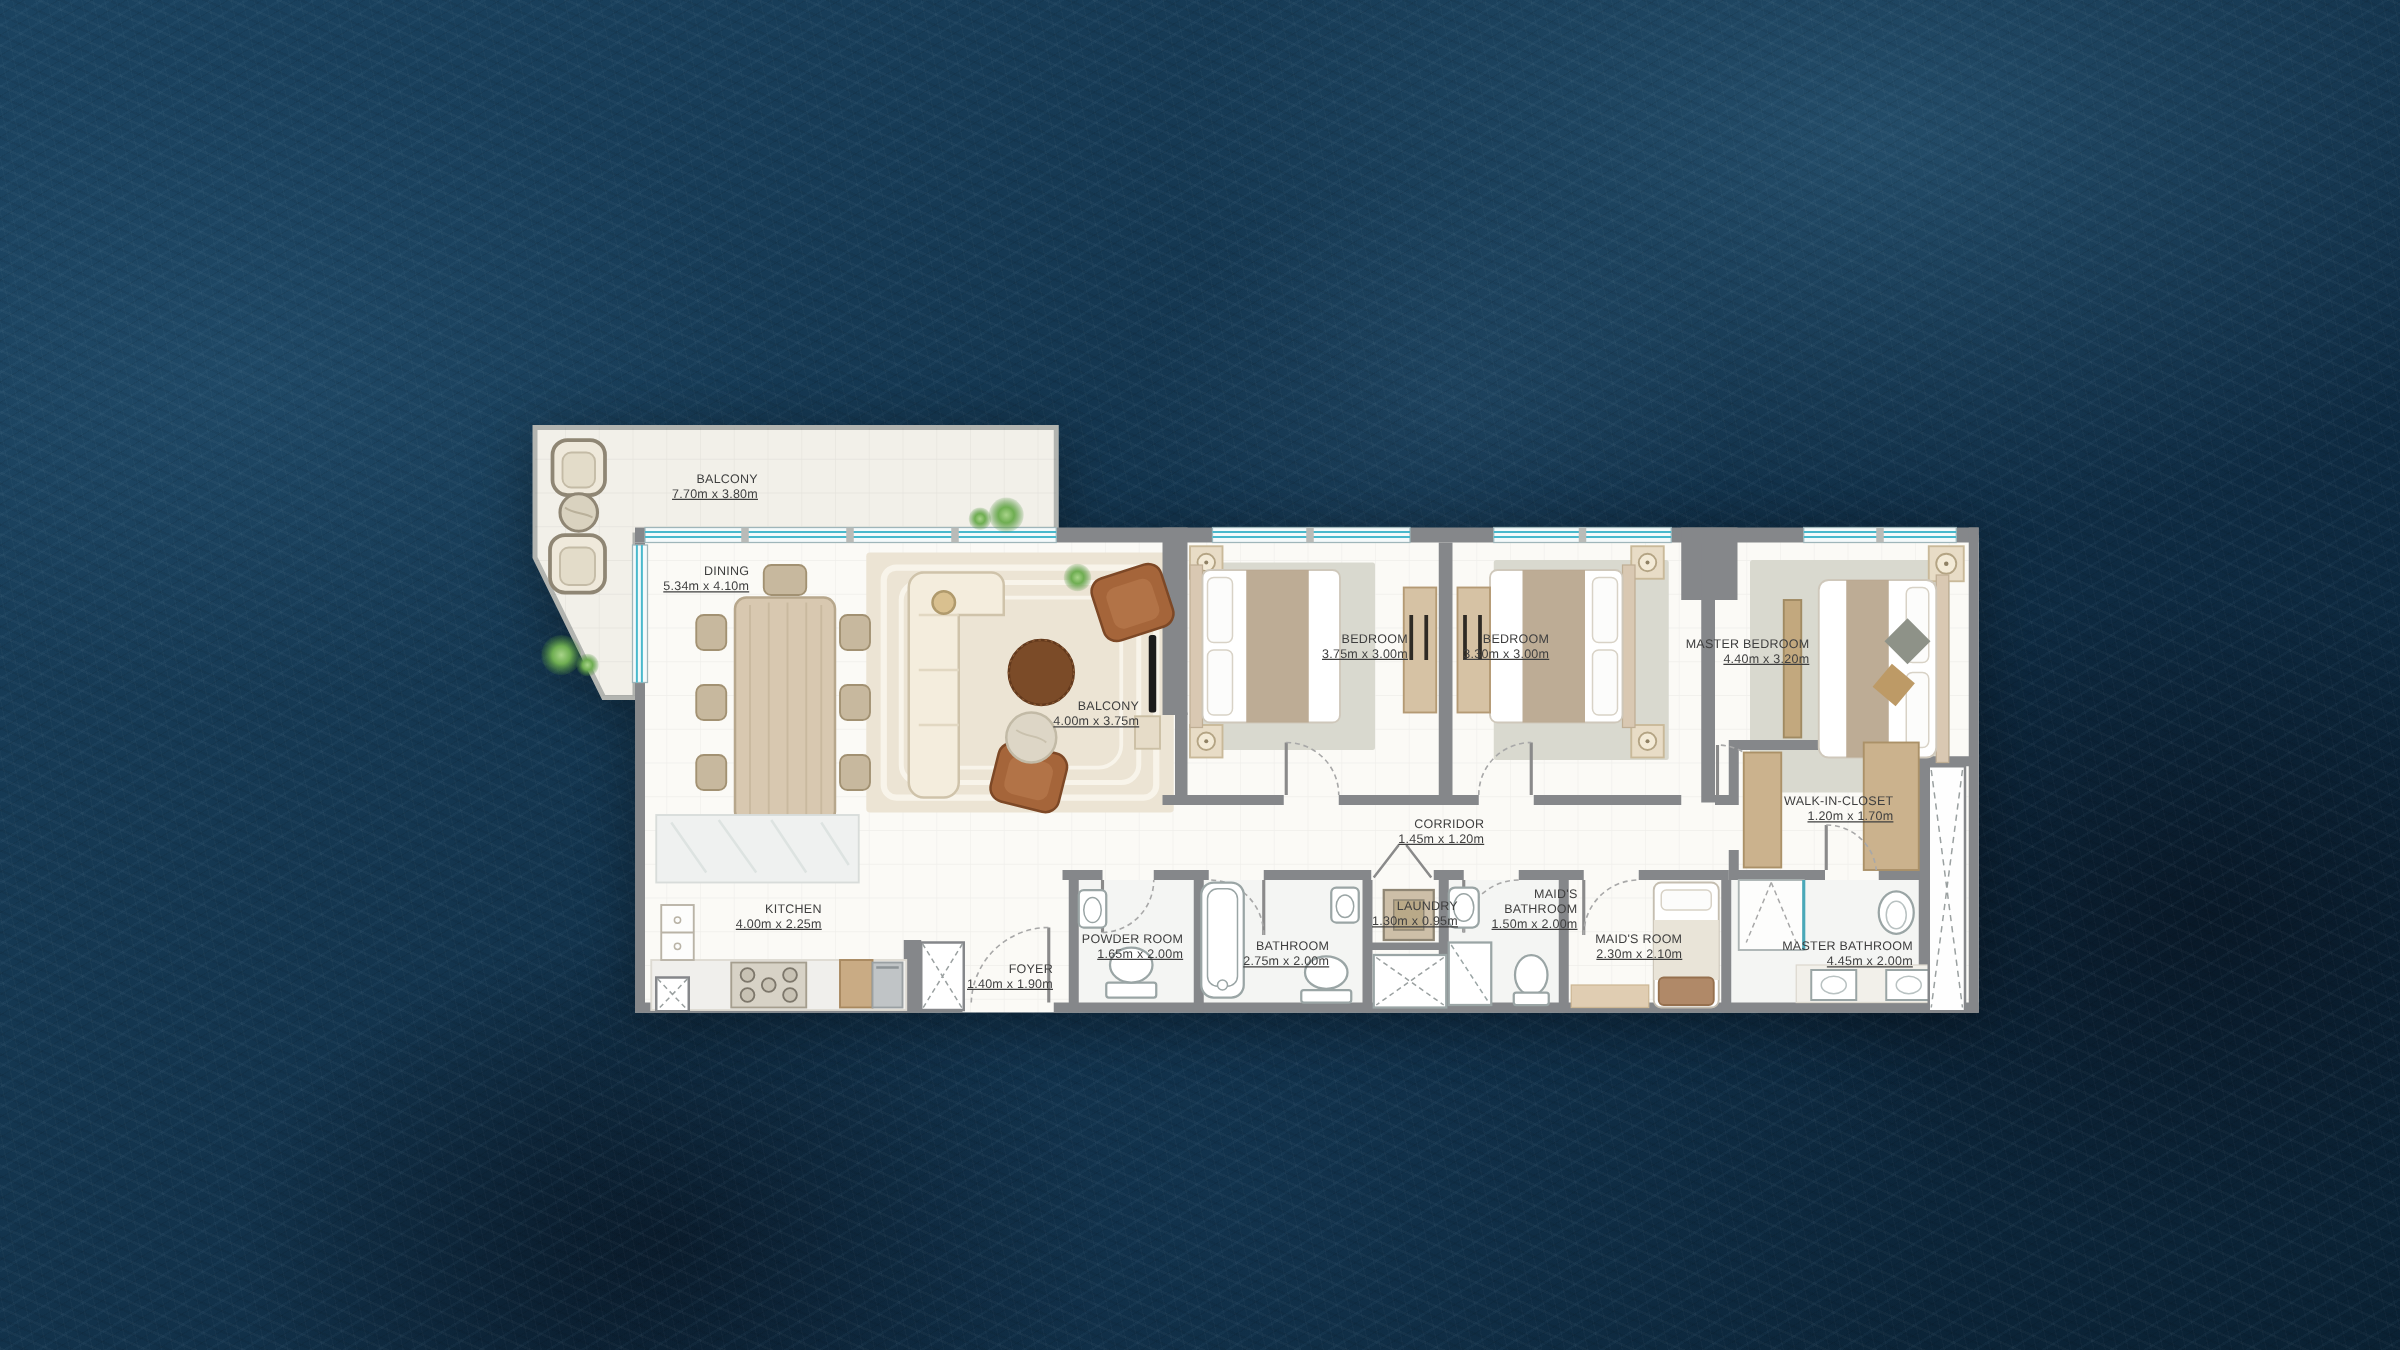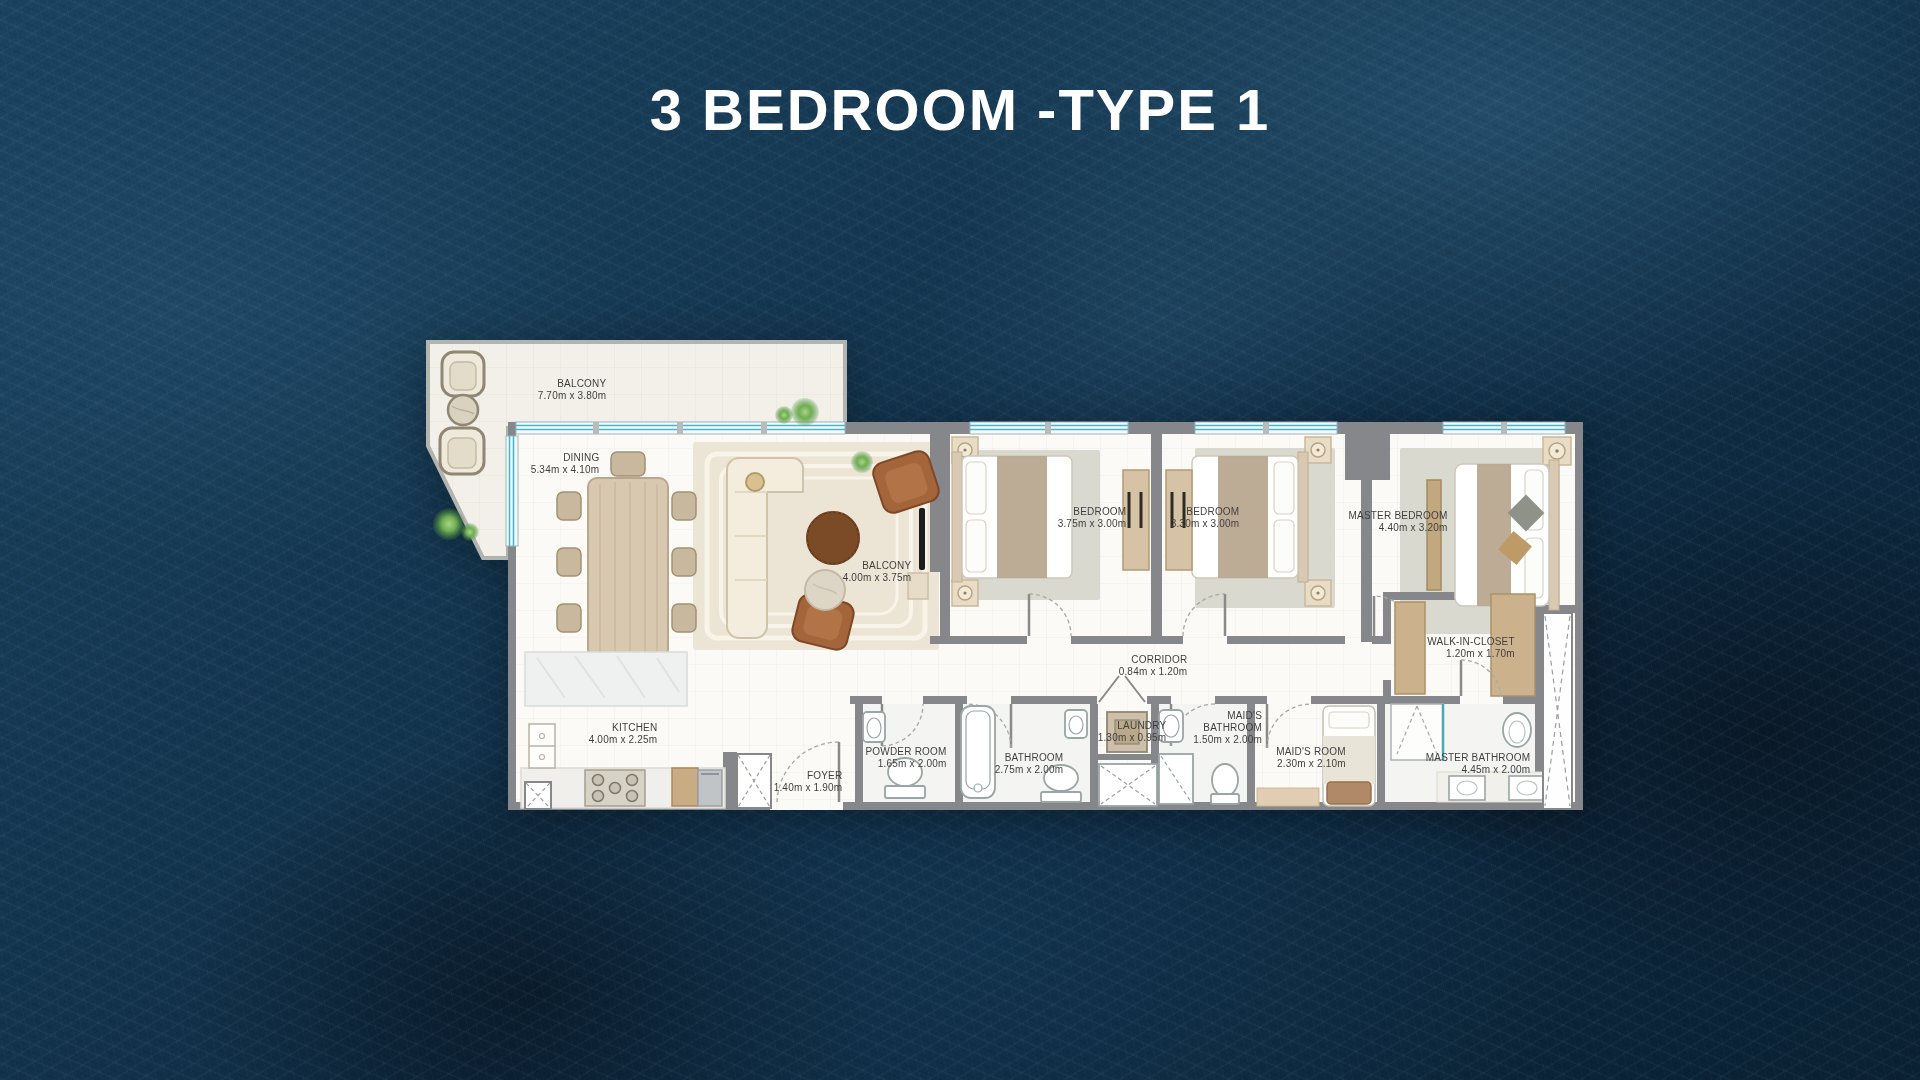--- a/index.html
+++ b/index.html
@@ -30,29 +30,28 @@
   .floorplan{
     position:absolute;left:425px;top:340px;width:1160px;height:484px;
     filter:drop-shadow(0 8px 22px rgba(0,0,0,.35));
   }
   .floorplan svg{position:absolute;left:0;top:0;}
   .room-label{
     position:absolute;transform:translateX(-50%);text-align:right;
     color:#3f3f3f;font-size:10px;line-height:1.18;letter-spacing:.2px;
   }
   .room-label .nm{display:block;white-space:nowrap;}
-  .room-label .dm{display:block;white-space:nowrap;}
+  .room-label .dm{display:block;white-space:nowrap;text-decoration:underline;}
   .room-label.wrap .nm{white-space:normal;width:84px;margin:0 auto;}
 </style>
 </head>
 <body>
 
 <div class="stage">
 
-  <div class="title">3 BEDROOM -TYPE 1</div>
 
   <div class="floorplan">
     <svg width="1160" height="484" viewBox="0 0 1160 484">
       <defs>
         <pattern id="tiles" width="27" height="27" patternUnits="userSpaceOnUse">
           <path d="M27 0H0v27" fill="none" stroke="rgba(60,60,60,0.07)" stroke-width="1"></path>
         </pattern>
         <radialGradient id="plantg">
           <stop offset="0%" stop-color="#a8d489"></stop>
           <stop offset="45%" stop-color="#6fae52"></stop>
@@ -392,21 +391,21 @@
     <div class="room-label" style="left:780px;top:166px">
         <span class="nm">BEDROOM</span>
         <span class="dm">3.30m x 3.00m</span>
       </div>
     <div class="room-label" style="left:973px;top:170px">
         <span class="nm">MASTER BEDROOM</span>
         <span class="dm">4.40m x 3.20m</span>
       </div>
     <div class="room-label" style="left:728px;top:314px">
         <span class="nm">CORRIDOR</span>
-        <span class="dm">0.84m x 1.20m</span>
+        <span class="dm">1.45m x 1.20m</span>
       </div>
     <div class="room-label" style="left:1046px;top:296px">
         <span class="nm">WALK-IN-CLOSET</span>
         <span class="dm">1.20m x 1.70m</span>
       </div>
     <div class="room-label" style="left:198px;top:382px">
         <span class="nm">KITCHEN</span>
         <span class="dm">4.00m x 2.25m</span>
       </div>
     <div class="room-label" style="left:383px;top:430px">

